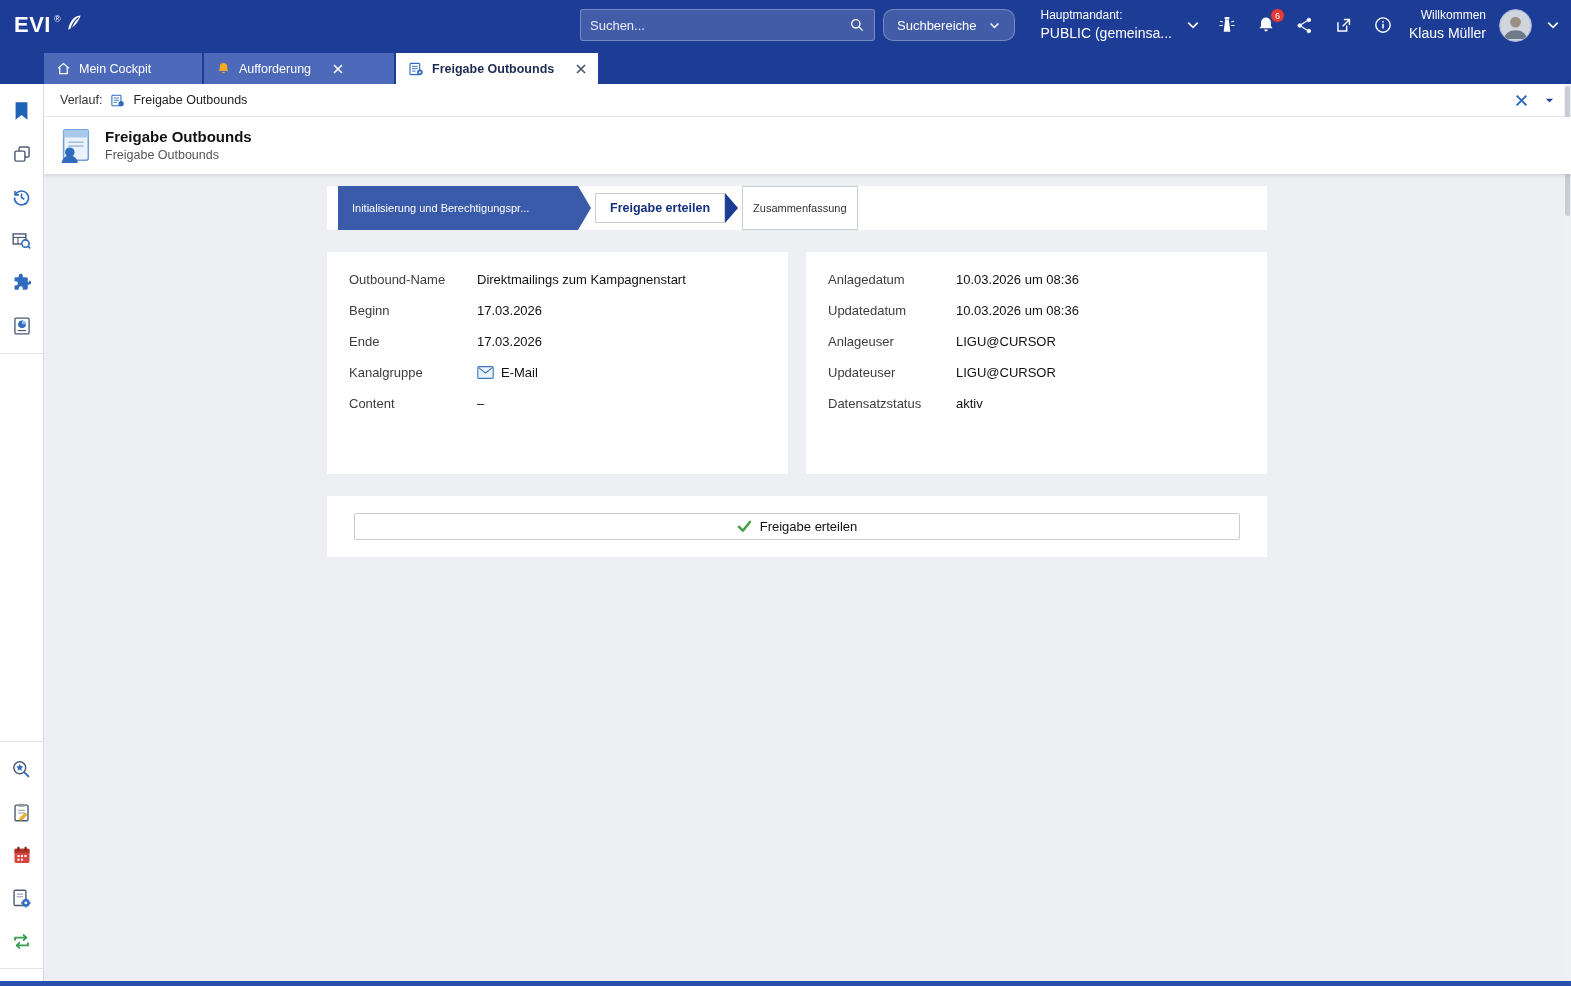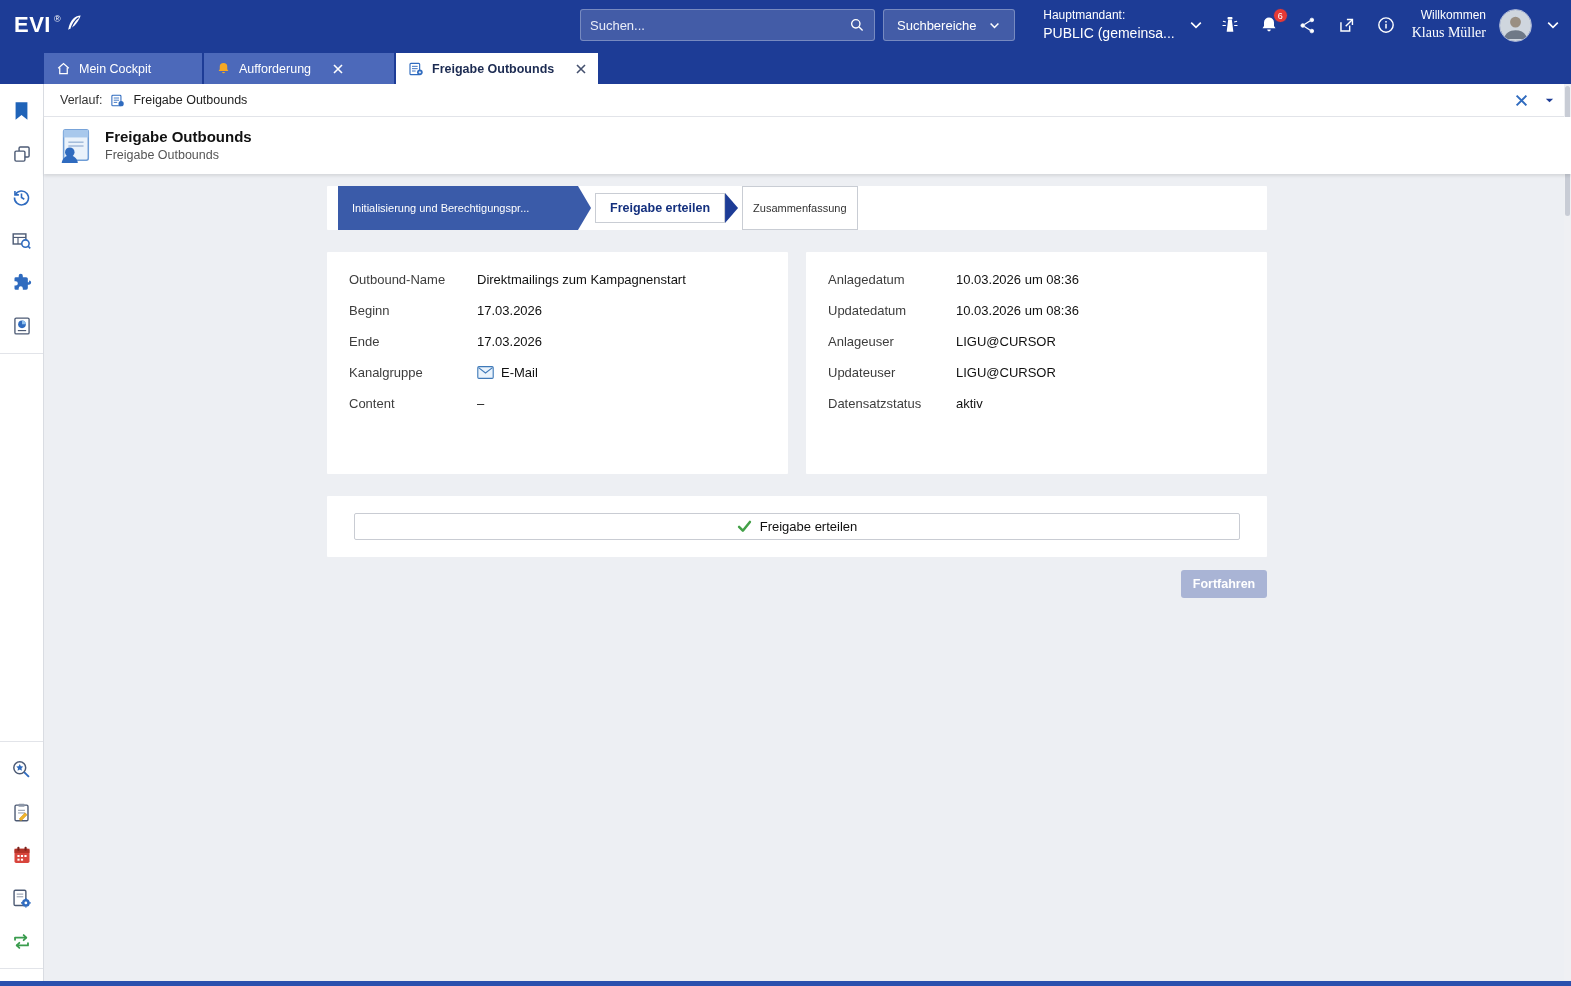--- a/index.html
+++ b/index.html
@@ -9,30 +9,30 @@
 
   
   .topbar { height:50px; background:#1d3c96; display:flex; align-items:center; position:relative; flex:0 0 auto; }
   .logo { display:flex; align-items:flex-start; gap:3px; color:#fff; font-size:22px; font-weight:bold; padding-left:14px; letter-spacing:.5px; }
   .logo sup { font-size:9px; margin-top:2px; font-weight:normal; }
   .logo svg { margin-top:1px; }
   .search-group { position:absolute; left:580px; top:9px; display:flex; gap:8px; }
   .search-box { width:295px; height:32px; background:rgba(255,255,255,.17); border:1px solid rgba(255,255,255,.28); border-radius:3px; display:flex; align-items:center; padding:0 9px; }
   .search-box input { flex:1; background:transparent; border:none; outline:none; color:#fff; font-size:13px; font-family:inherit; }
   .search-box input::placeholder { color:#e9edf8; opacity:1; }
-  .scope-btn { height:32px; background:rgba(255,255,255,.17); border:1px solid rgba(255,255,255,.28); border-radius:3px; color:#fff; font-size:13px; display:flex; align-items:center; gap:11px; padding:0 13px; cursor:pointer; font-family:inherit; }
+  .scope-btn { height:32px; background:rgba(255,255,255,.17); border:1px solid rgba(255,255,255,.28); border-radius:10px; color:#fff; font-size:13px; display:flex; align-items:center; gap:11px; padding:0 13px; cursor:pointer; font-family:inherit; }
   .top-right { position:absolute; right:10px; top:0; height:50px; display:flex; align-items:center; gap:13px; color:#fff; }
   .client { text-align:left; line-height:1.3; cursor:pointer; }
   .client .l1 { font-size:12px; }
   .client .l2 { font-size:14px; }
   .iconbtn { position:relative; width:26px; height:26px; display:flex; align-items:center; justify-content:center; cursor:pointer; }
   .badge { position:absolute; top:-4px; right:-6px; min-width:15px; height:15px; border-radius:8px; background:#e53935; color:#fff; font-size:9px; display:flex; align-items:center; justify-content:center; padding:0 3px; border:1px solid #1d3c96; }
   .welcome { text-align:right; line-height:1.3; }
   .welcome .l1 { font-size:12px; }
-  .welcome .l2 { font-size:14px;font-family:Liberation Serif, serif; }
+  .welcome .l2 { font-size:14px; }
   .avatar { width:33px; height:33px; border-radius:50%; overflow:hidden; border:1px solid rgba(255,255,255,.65); cursor:pointer; flex:0 0 auto; }
 
   
   .tabbar { height:34px; background:#1d3c96; display:flex; align-items:flex-end; padding-left:44px; gap:2px; flex:0 0 auto; }
   .tab { height:31px; display:flex; align-items:center; gap:8px; padding:0 12px; background:#4c69ba; color:#fff; font-size:12.5px; cursor:pointer; }
   .tab .x { margin-left:14px; display:flex; cursor:pointer; }
   .tab.active { background:#fff; color:#1c2b52; font-weight:bold; }
 
   
   .workspace { flex:1; display:flex; min-height:0; position:relative; }
@@ -436,23 +436,20 @@
 
           <section class="card actions">
             <button class="abtn">
               <svg width="15" height="15" viewBox="0 0 18 18">
                   <path d="M2.5 9.5l4.5 4.5L15.5 3.5" fill="none" stroke="#43a047" stroke-width="3" stroke-linecap="round" stroke-linejoin="round"></path>
                 </svg>
               <span>Freigabe erteilen</span>
             </button>
           </section>
 
-          <div class="continue-row">
-            <button class="continue-btn">Fortfahren</button>
-          </div>
 
         </div>
       </div>
     </main>
 
     <div class="vscroll">
       <div class="thumb"></div>
     </div>
   </div>
 

